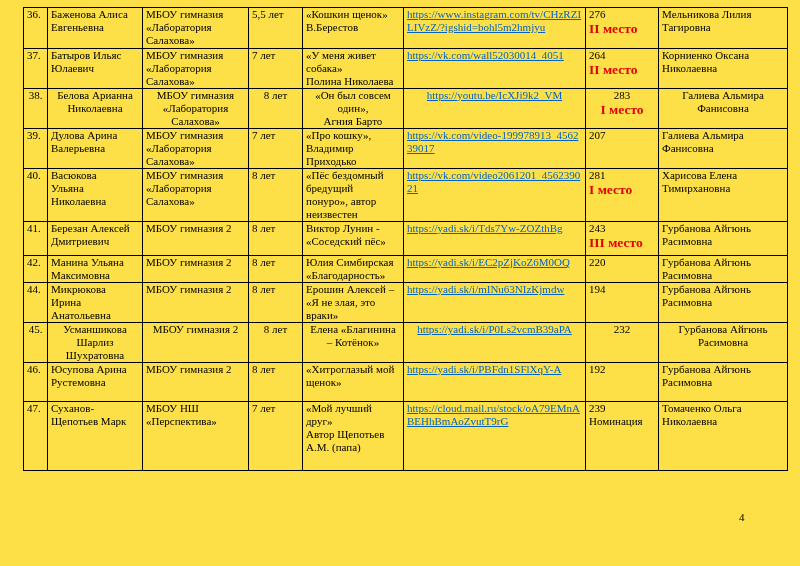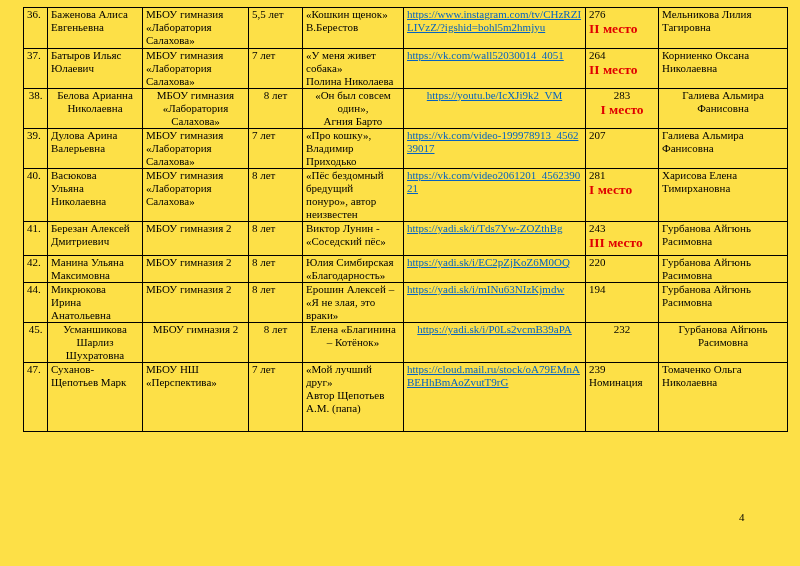--- a/index.html
+++ b/index.html
@@ -201,20 +201,33 @@
 Шухратовна</td>
           <td>МБОУ гимназия 2</td>
           <td>8 лет</td>
           <td>Елена «Благинина
 – Котёнок»</td>
           <td class="url-cell"><a class="link" href="#">https://yadi.sk/i/P0Ls2vcmB39aPA</a></td>
           <td><div class="score-val">232</div></td>
           <td>Гурбанова Айгюнь
 Расимовна</td>
         </tr>
+        <tr style="height: 39px;">
+          <td>46.</td>
+          <td>Юсупова Арина
+Рустемовна</td>
+          <td>МБОУ гимназия 2</td>
+          <td>8 лет</td>
+          <td>«Хитроглазый мой
+щенок»</td>
+          <td class="url-cell"><a class="link" href="#">https://yadi.sk/i/PBFdn1SFlXqY-A</a></td>
+          <td><div class="score-val">192</div></td>
+          <td>Гурбанова Айгюнь
+Расимовна</td>
+        </tr>
         <tr style="height: 69px;">
           <td>47.</td>
           <td>Суханов-
 Щепотьев Марк</td>
           <td>МБОУ НШ
 «Перспектива»</td>
           <td>7 лет</td>
           <td>«Мой лучший
 друг»
 Автор Щепотьев

